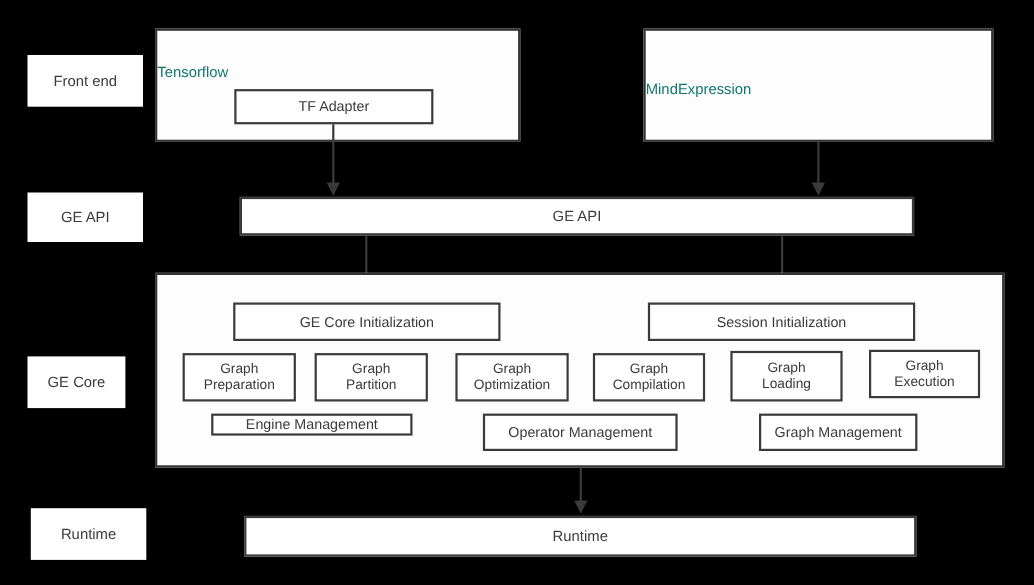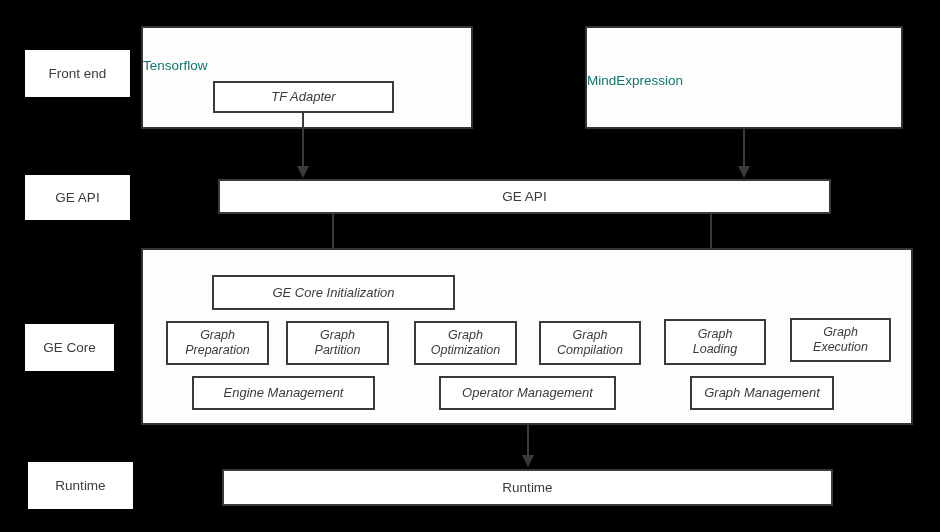--- a/index.html
+++ b/index.html
@@ -61,21 +61,20 @@
     background: #ffffff;
     border: 2px solid #3a3a3a;
     display: flex;
     align-items: center;
     justify-content: center;
     text-align: center;
     color: #3b3b3b;
     font-size: 12.5px;
     line-height: 1.22;
     white-space: pre-line;
-    font-style: italic;
   }
   .arrow {
     position: absolute;
     width: 2px;
     background: #3a3a3a;
   }
   .arrow::after {
     content: "";
     position: absolute;
     left: 50%;
@@ -128,20 +127,23 @@
   </div>
 
   <div class="arrow" style="left:332px; top:214px; height:48px;"></div>
   <div class="arrow" style="left:710px; top:214px; height:48px;"></div>
 
   <div class="group" style="left:141px; top:248px; width:772px; height:177px;"></div>
 
   <div class="inner-box" style="left:212px; top:275px; width:243px; height:35px; font-size:13px;">
     <span>GE Core Initialization</span>
   </div>
+  <div class="inner-box" style="left:589px; top:275px; width:243px; height:35px; font-size:13px;">
+    <span>Session Initialization</span>
+  </div>
 
   <div class="inner-box" style="left:166px; top:321px; width:103px; height:44px;">
     <span>Graph
 Preparation</span>
   </div>
   <div class="inner-box" style="left:286px; top:321px; width:103px; height:44px;">
     <span>Graph
 Partition</span>
   </div>
   <div class="inner-box" style="left:414px; top:321px; width:103px; height:44px;">
@@ -154,21 +156,21 @@
   </div>
   <div class="inner-box" style="left:664px; top:319px; width:102px; height:46px;">
     <span>Graph
 Loading</span>
   </div>
   <div class="inner-box" style="left:790px; top:318px; width:101px; height:44px;">
     <span>Graph
 Execution</span>
   </div>
 
-  <div class="inner-box" style="left:192px; top:376px; width:183px; height:34px; font-size:13px;">
+  <div class="inner-box" style="left:192px; top:376px; width:183px; height:20px; font-size:13px;">
     <span>Engine Management</span>
   </div>
   <div class="inner-box" style="left:439px; top:376px; width:177px; height:34px; font-size:13px;">
     <span>Operator Management</span>
   </div>
   <div class="inner-box" style="left:690px; top:376px; width:144px; height:34px; font-size:13px;">
     <span>Graph Management</span>
   </div>
 
   <div class="arrow" style="left:527px; top:425px; height:31px;"></div>

